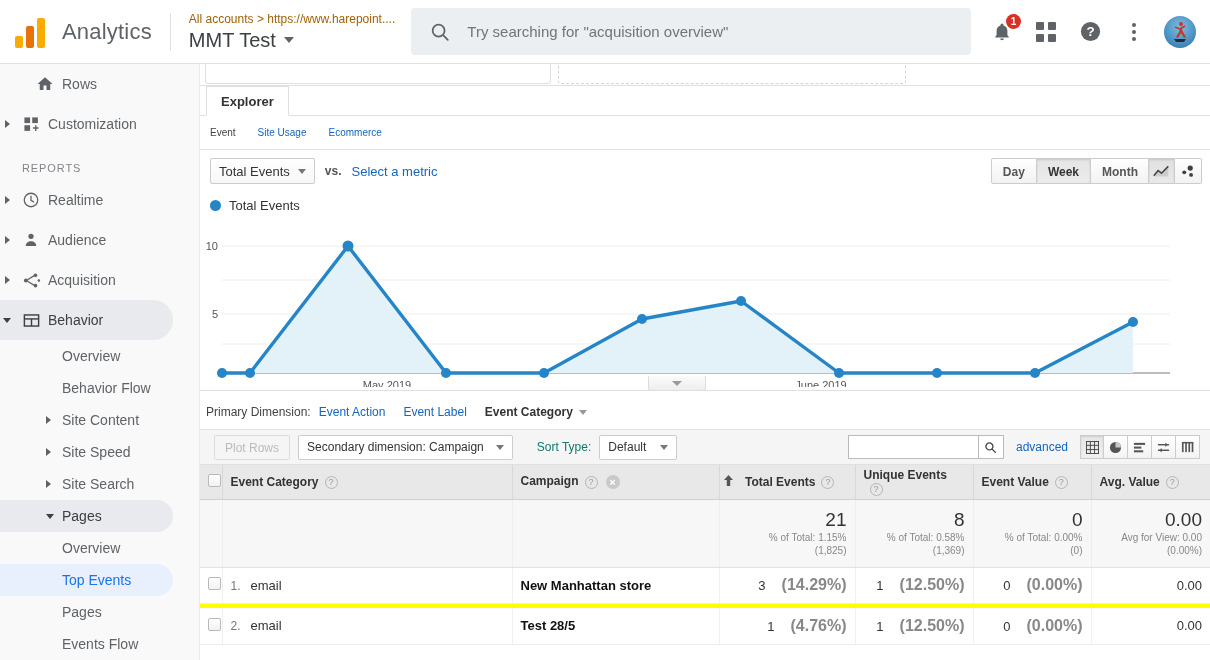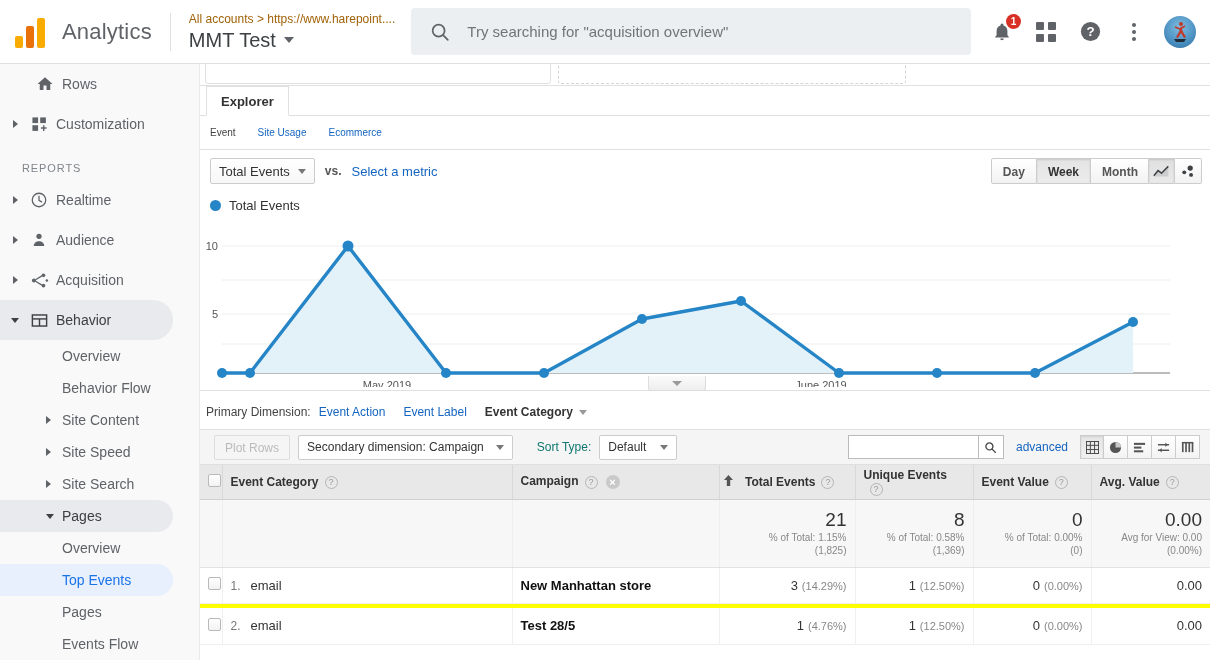--- a/index.html
+++ b/index.html
@@ -59,21 +59,21 @@
   .dots3 i { width:4px;height:4px;border-radius:50%;background:#5f6368;display:block; }
   .grid4 { display:grid;grid-template-columns:8px 8px;grid-template-rows:8px 8px;gap:4px; }
   .grid4 i { background:#5f6368;display:block;border-radius:1px; }
 
   
   .sidebar {
     position:absolute; top:64px; left:0; width:200px; height:596px;
     background:#f9f9f9; border-right:1px solid #e8eaed; overflow:hidden;
   }
   .nav-item {
-    display:flex; align-items:center; height:40px; padding-left:8px; cursor:pointer;
+    display:flex; align-items:center; height:40px; padding-left:0; cursor:pointer;
     color:#5f6368; font-size:14px; position:relative;
   }
   .nav-item .arrow {
     width:14px; flex:0 0 14px; display:flex; align-items:center; justify-content:center;
   }
   .nav-item .arrow .tri-r { width:0;height:0;border-top:4px solid transparent;border-bottom:4px solid transparent;border-left:5px solid #5f6368; }
   .nav-item .arrow .tri-d { width:0;height:0;border-left:4px solid transparent;border-right:4px solid transparent;border-top:5px solid #3c4043; }
   .nav-item .nicon { width:34px; flex:0 0 34px; display:flex; align-items:center; justify-content:center; }
   .nav-item .nlabel { white-space:nowrap; }
   .nav-item.hl { background:#e8eaed; border-radius:0 20px 20px 0; margin-right:26px; color:#3c4043; }
@@ -202,21 +202,21 @@
     font-size:11px;align-items:center;justify-content:center;margin-left:8px;vertical-align:middle;cursor:pointer;font-weight:bold;
   }
   .totrow td { background:#f7f7f7; border-bottom:1px solid #e2e2e2; border-right:1px solid #eee; height:68px; vertical-align:middle; padding:0 8px; }
   .totrow .big { font-size:19px; color:#333; text-align:right; display:block; line-height:22px; font-weight:400; }
   .totrow .sml { font-size:10px; color:#888; text-align:right; display:block; line-height:13px; }
   table.data td.cellnum { text-align:right; font-size:13px; color:#333; }
   .drow td { height:36px; border-bottom:1px solid #eeeeee; border-right:1px solid #f0f0f0; padding:0 8px; vertical-align:middle; }
   .drow .idx { color:#777; font-size:12px; margin-right:10px; }
   .drow .dimv { font-size:13px; color:#333; }
   .drow .camp { font-size:13px; color:#111; font-weight:bold; }
-  .drow .pct { color:#888; font-size:11px; margin-left:4px; }
+  .drow .pct { color:#888; font-size:16px; margin-left:16px;font-weight:bold; }
   .cb {
     width:13px;height:13px;border:1px solid #b9b9b9;background:linear-gradient(#fff,#f2f2f2);border-radius:2px;display:inline-block;cursor:pointer;
   }
 </style>
 </head>
 <body>
 
 <div class="app">
 
   <div class="topbar">

